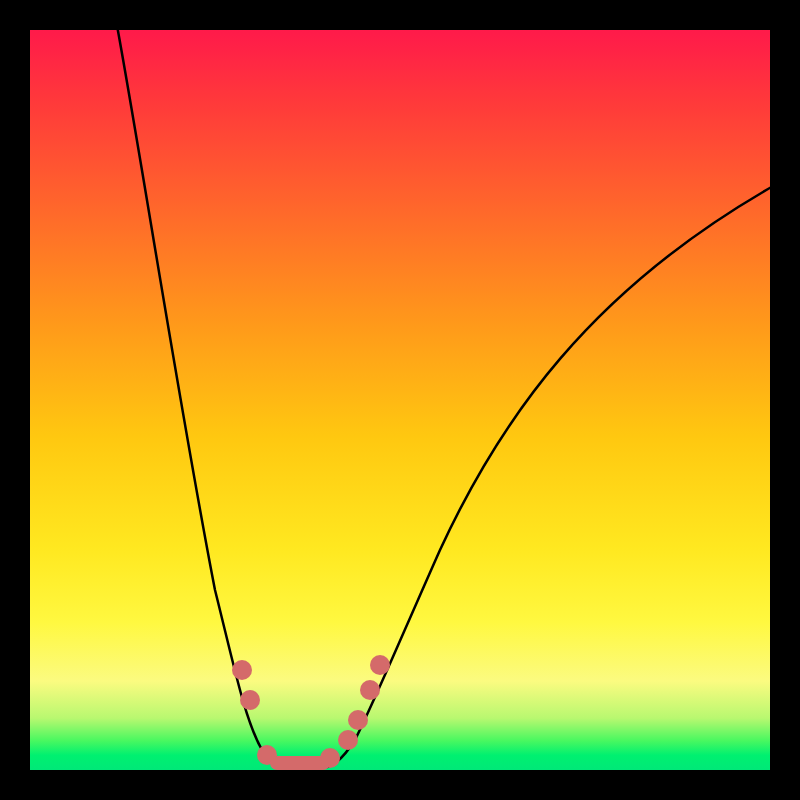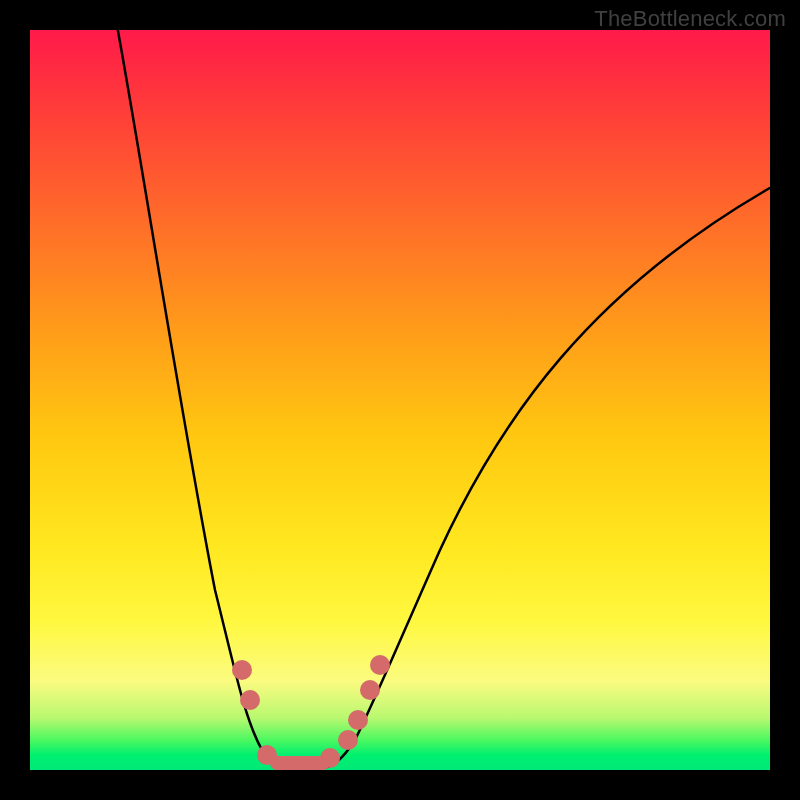--- a/index.html
+++ b/index.html
@@ -80,14 +80,13 @@
         <rect x="240" y="726" width="60" height="14" rx="7"></rect>
         <circle cx="300" cy="728" r="10"></circle>
         <circle cx="318" cy="710" r="10"></circle>
         <circle cx="328" cy="690" r="10"></circle>
         <circle cx="340" cy="660" r="10"></circle>
         <circle cx="350" cy="635" r="10"></circle>
       </g>
     </svg>
   </div>
 
-  <div class="site-label">TheBottleneck.com</div>
 </div>
 
 </body></html>

